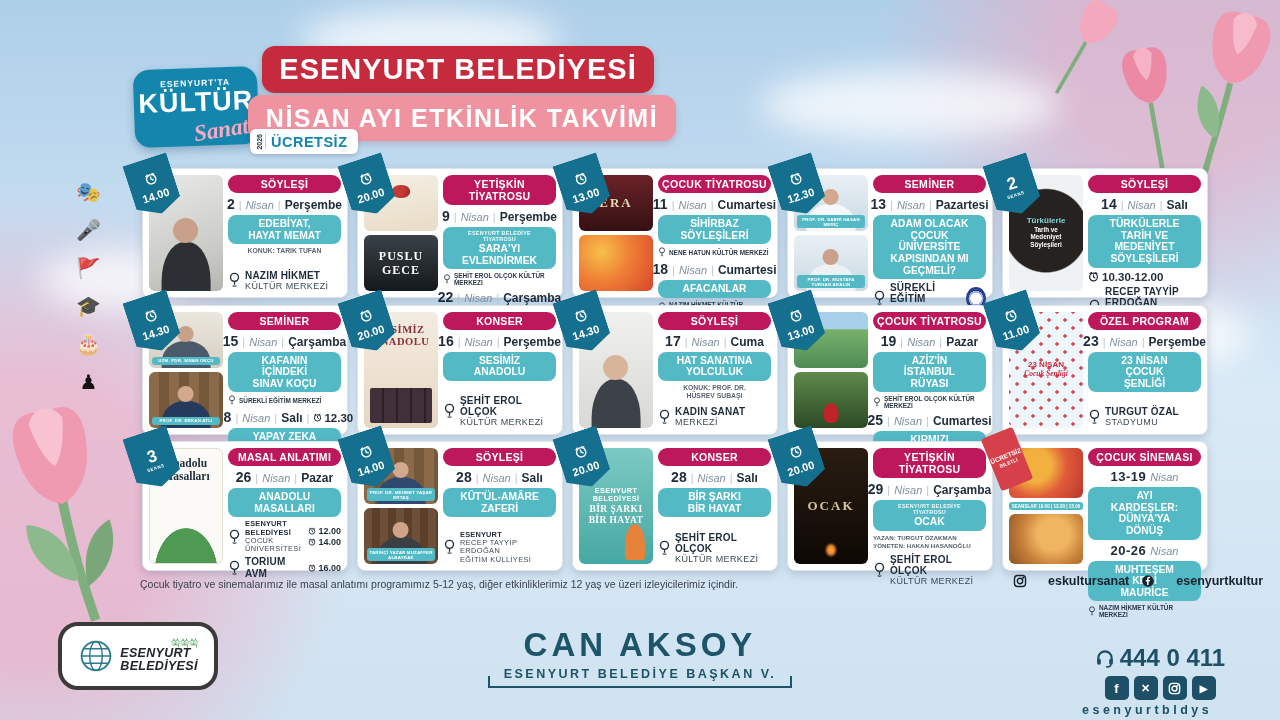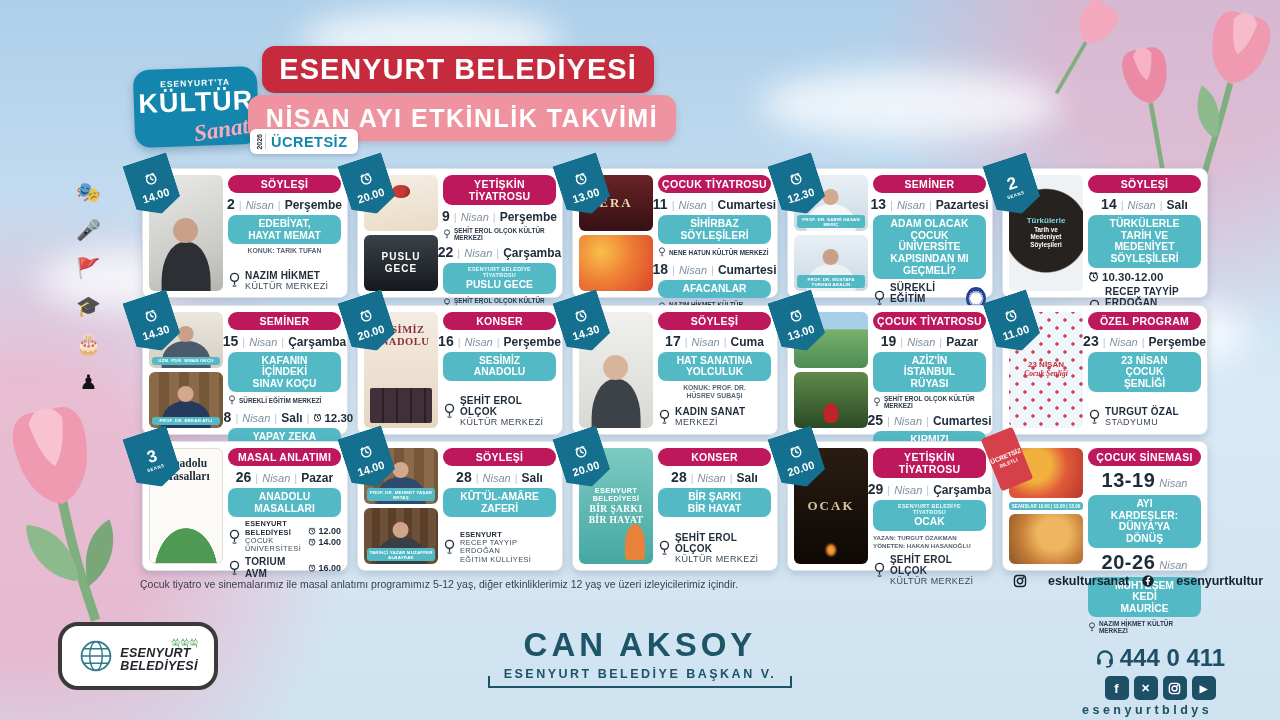--- a/index.html
+++ b/index.html
@@ -70,21 +70,21 @@
 
   .rightcol{flex:1;display:flex;flex-direction:column;gap:3px;min-width:0}
   .typepill{background:#be185d;color:#fff;font-weight:bold;font-size:10.5px;letter-spacing:.3px;
     text-align:center;border-radius:9px;padding:3px 0;flex:0 0 auto}
   .daterow{display:flex;align-items:baseline;justify-content:center;gap:4px;color:#1d2b3a;flex:0 0 auto}
   .daterow .day{font-size:14px;font-weight:bold}
   .daterow .sep{color:#bcc5cf;font-size:11px}
   .daterow .mon{font-style:italic;color:#7f8fa0;font-size:11px}
   .daterow .wk{font-size:12px;font-weight:bold}
   .daterow .extra{font-size:11.5px;font-weight:bold;display:flex;align-items:center;gap:2px}
-  .daterow .range{font-size:20px;font-weight:bold;letter-spacing:.5px}
+  .daterow .range{font-size:13px;font-weight:bold;letter-spacing:.5px}
   .titleblock{background:#53bac5;border-radius:8px;padding:3px 16px;text-align:center;color:#fff;flex:0 0 auto}
   .titleblock .sm{font-size:5.4px;font-weight:bold;opacity:.92;letter-spacing:.3px;margin-bottom:1px}
   .titleblock .ln{font-size:10.3px;font-weight:bold;line-height:1.13}
   .speaker{font-size:6.8px;color:#5a6673;text-align:center;font-weight:bold;line-height:1.25}
   .credits{font-size:6.2px;color:#55606c;line-height:1.4;font-weight:bold}
   .timerange{display:flex;align-items:center;gap:3px;font-size:11.5px;font-weight:bold;color:#1d2b3a}
   .venue{display:flex;align-items:center;gap:4px}
   .venue .pin{flex:0 0 auto;display:flex}
   .venue .vlines{display:flex;flex-direction:column}
   .venue .vl1{font-size:10px;font-weight:bold;color:#1d2b3a;line-height:1.12;letter-spacing:.2px}
@@ -97,21 +97,21 @@
     background:radial-gradient(circle,#fff 45%,#9fb0dd 46% 60%,#27418f 61%)}
   .venueline{display:flex;align-items:center;gap:3px;font-size:6.4px;font-weight:bold;color:#2b3847}
   .push{margin-top:auto}
 
   
   .img-tarik{background:linear-gradient(160deg,#e9e9e7,#c9c9c6 70%,#b4b4b1)}
   .img-sara{background:linear-gradient(170deg,#f5efe4,#e9dcc6)}
   .img-sara::after{content:"";position:absolute;top:10px;left:50%;transform:translateX(-50%);
     width:18px;height:13px;background:radial-gradient(circle at 35% 40%,#c43b35 40%,#97201e);border-radius:45%}
   .img-puslu{background:linear-gradient(180deg,#3a4148,#15191d)}
-  .img-puslu .ov span{font-family:Liberation Sans, sans-serif;font-size:10px;letter-spacing:1px}
+  .img-puslu .ov span{font-family:Liberation Serif, serif;font-size:12px;letter-spacing:1px}
   .img-era{background:linear-gradient(180deg,#6a2328,#351013)}
   .img-era .ov span{font-family:"Liberation Serif",serif;color:#e8d9b0;font-size:13px;letter-spacing:2px}
   .img-afacan{background:radial-gradient(circle at 30% 30%,#f7c14b,#ef7f35 45%,#d9452c)}
   .img-doctor1,.img-doctor2{background:linear-gradient(180deg,#e8f0f5,#cbd9e2)}
   .img-turkuler{background:radial-gradient(circle at 50% 48%,#26221f 58%,#eef2f4 60%)}
   .img-turkuler .ov span{font-size:6.3px}
   .img-turkuler .ov span:first-child{color:#7fd6dc;font-size:8px}
   .img-sinan{background:linear-gradient(180deg,#ece7de,#d4cec2)}
   .img-erkan,.img-mehmet{background:repeating-linear-gradient(90deg,#8a6a48 0 10px,#75573a 10px 20px)}
   .img-muzaffer{background:repeating-linear-gradient(90deg,#6e5038 0 8px,#5a3f2a 8px 16px)}
@@ -293,20 +293,24 @@
       </div>
       <div class="rightcol">
         <div class="typepill">YETİŞKİN TİYATROSU</div>
         <div class="daterow">
           <span class="day">9</span>
           <span class="sep">|</span>
           <span class="mon">Nisan</span>
           <span class="sep">|</span>
           <span class="wk">Perşembe</span>
         </div>
+        <div class="titleblock">
+          <div class="sm">ESENYURT BELEDİYE TİYATROSU</div>
+          <div class="ln">SARA'YI EVLENDİRMEK</div>
+        </div>
         <div class="venueline">
           <span class="pin"><svg width="8" height="10" viewBox="0 0 24 30">
               <circle cx="12" cy="10" r="7.5" fill="none" stroke="#22303e" stroke-width="2.6"></circle>
               <path d="M12 17.5V24" stroke="#22303e" stroke-width="2.4"></path>
               <path d="M8.5 25.5c1 1.4 6 1.4 7 0" fill="none" stroke="#22303e" stroke-width="2"></path>
             </svg></span>
           <span>ŞEHİT EROL OLÇOK KÜLTÜR MERKEZİ</span>
         </div>
         <div class="daterow">
           <span class="day">22</span>

